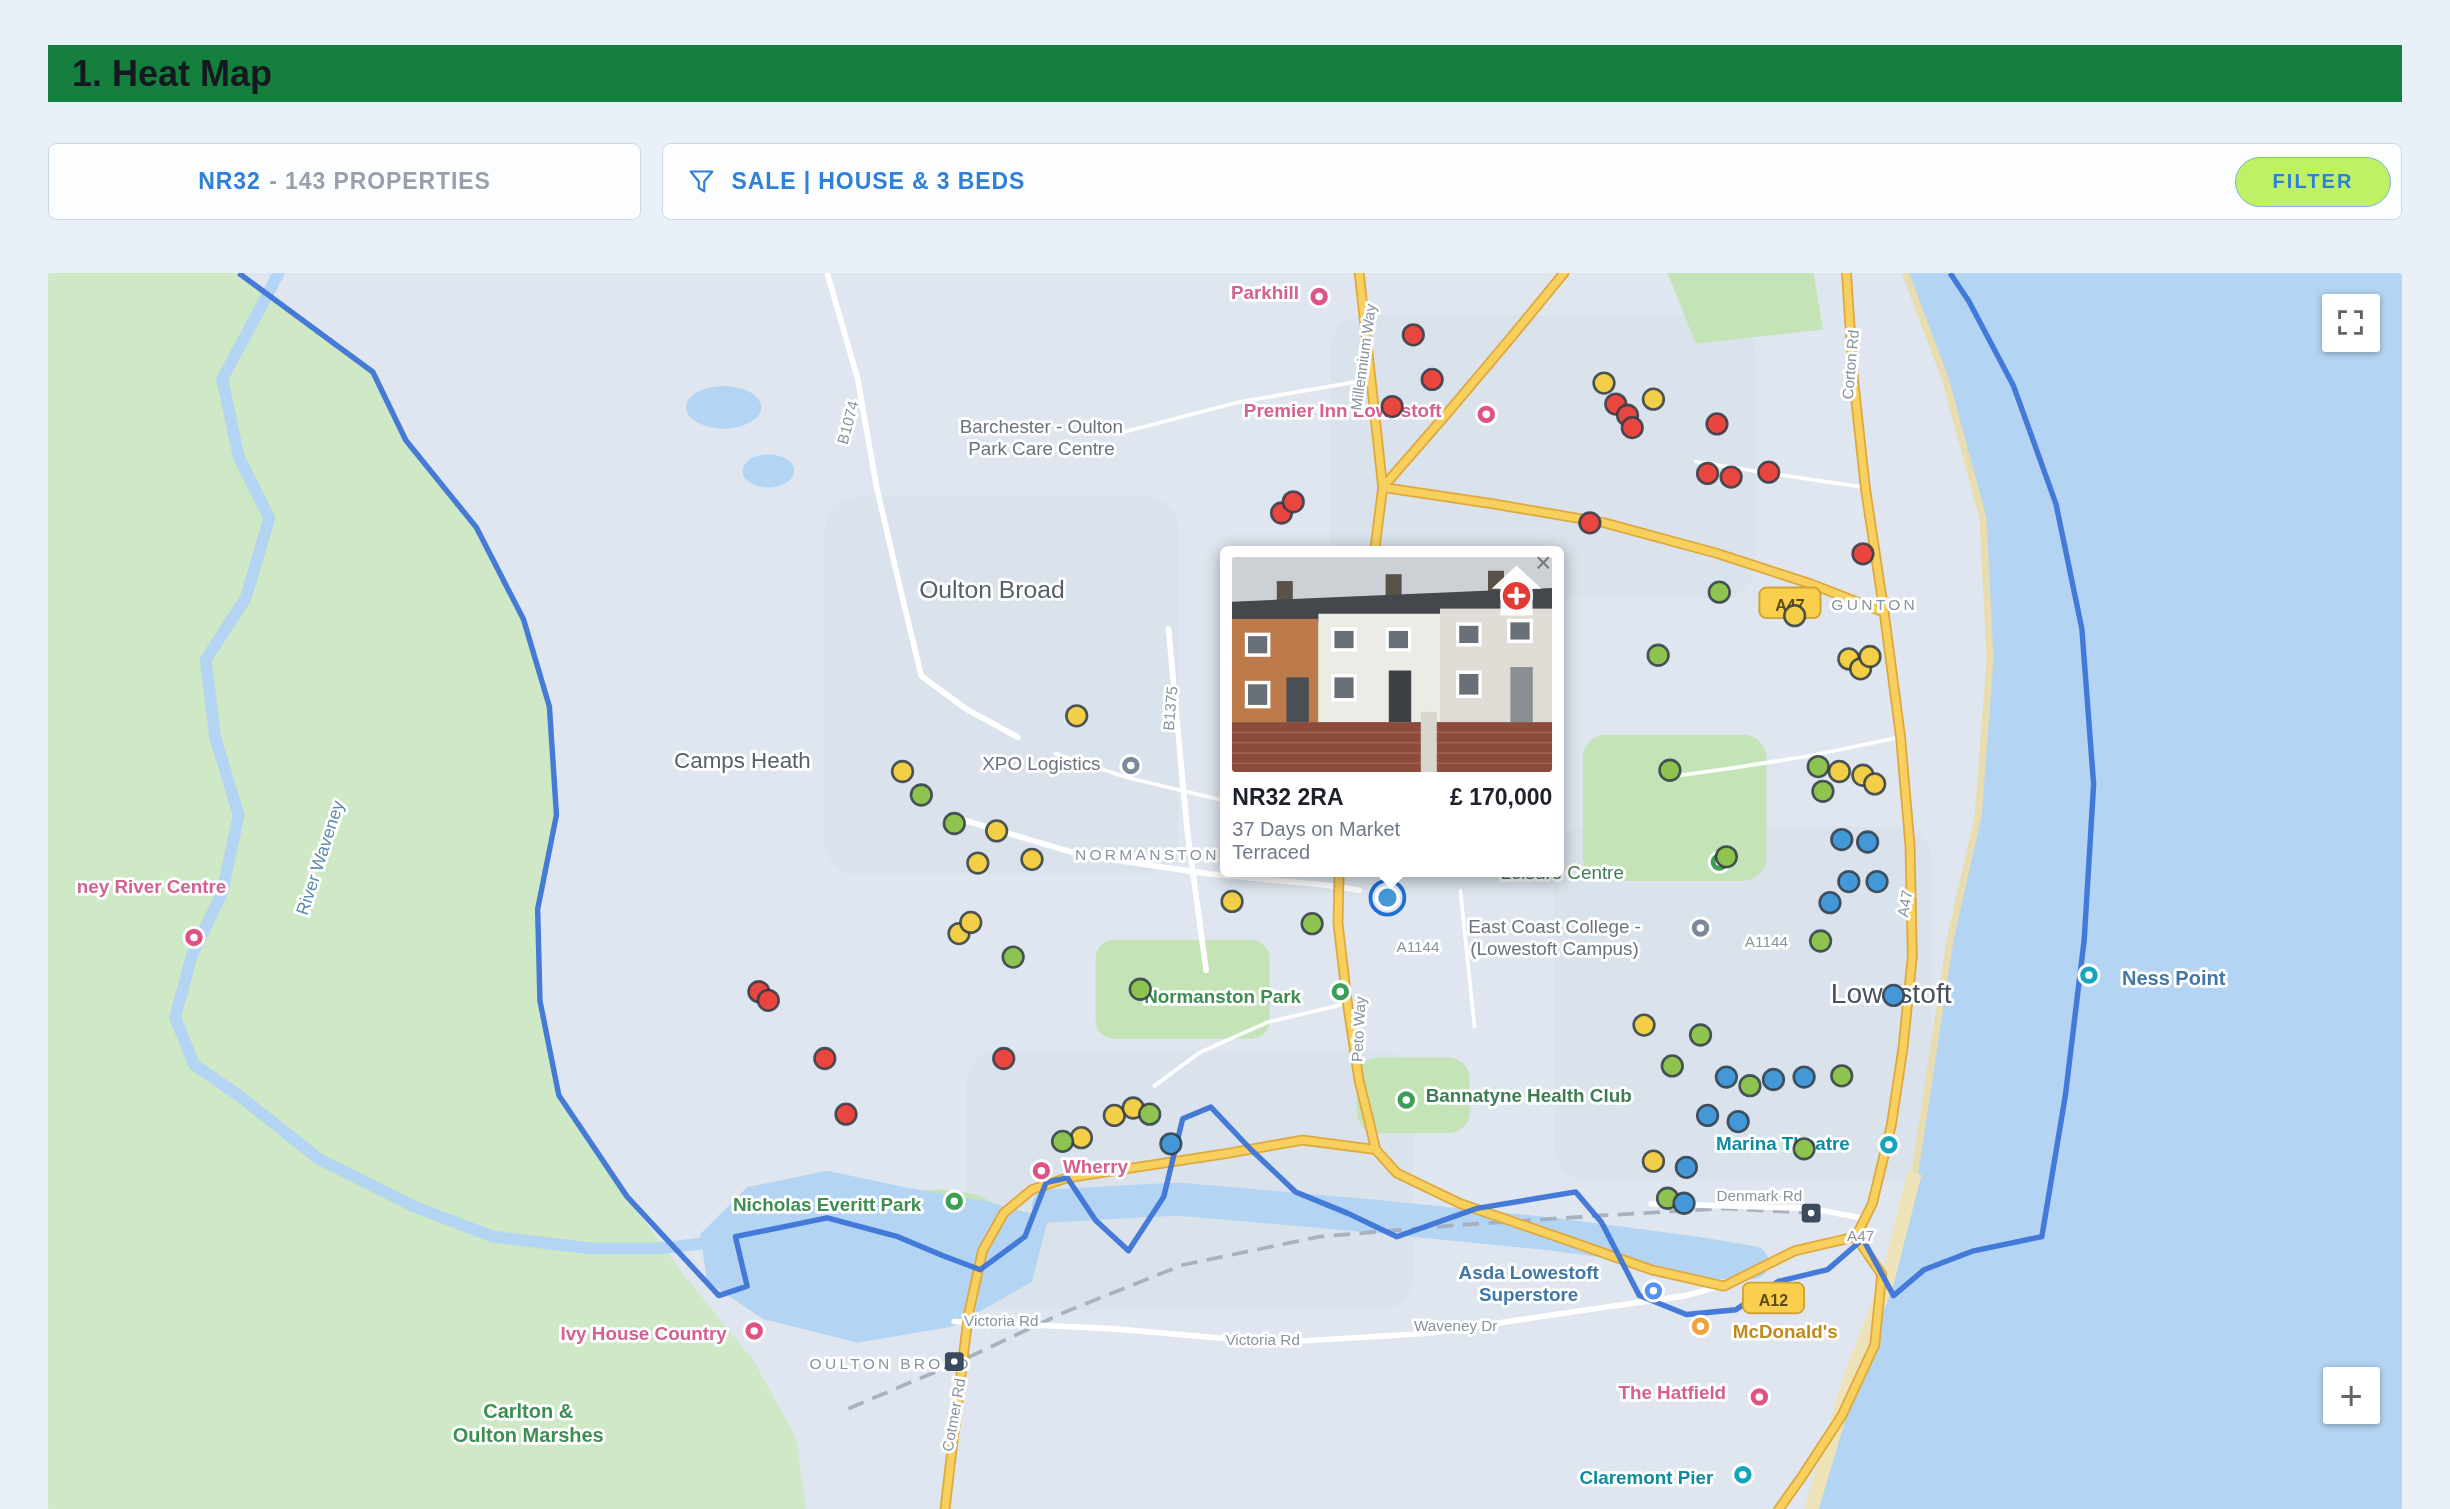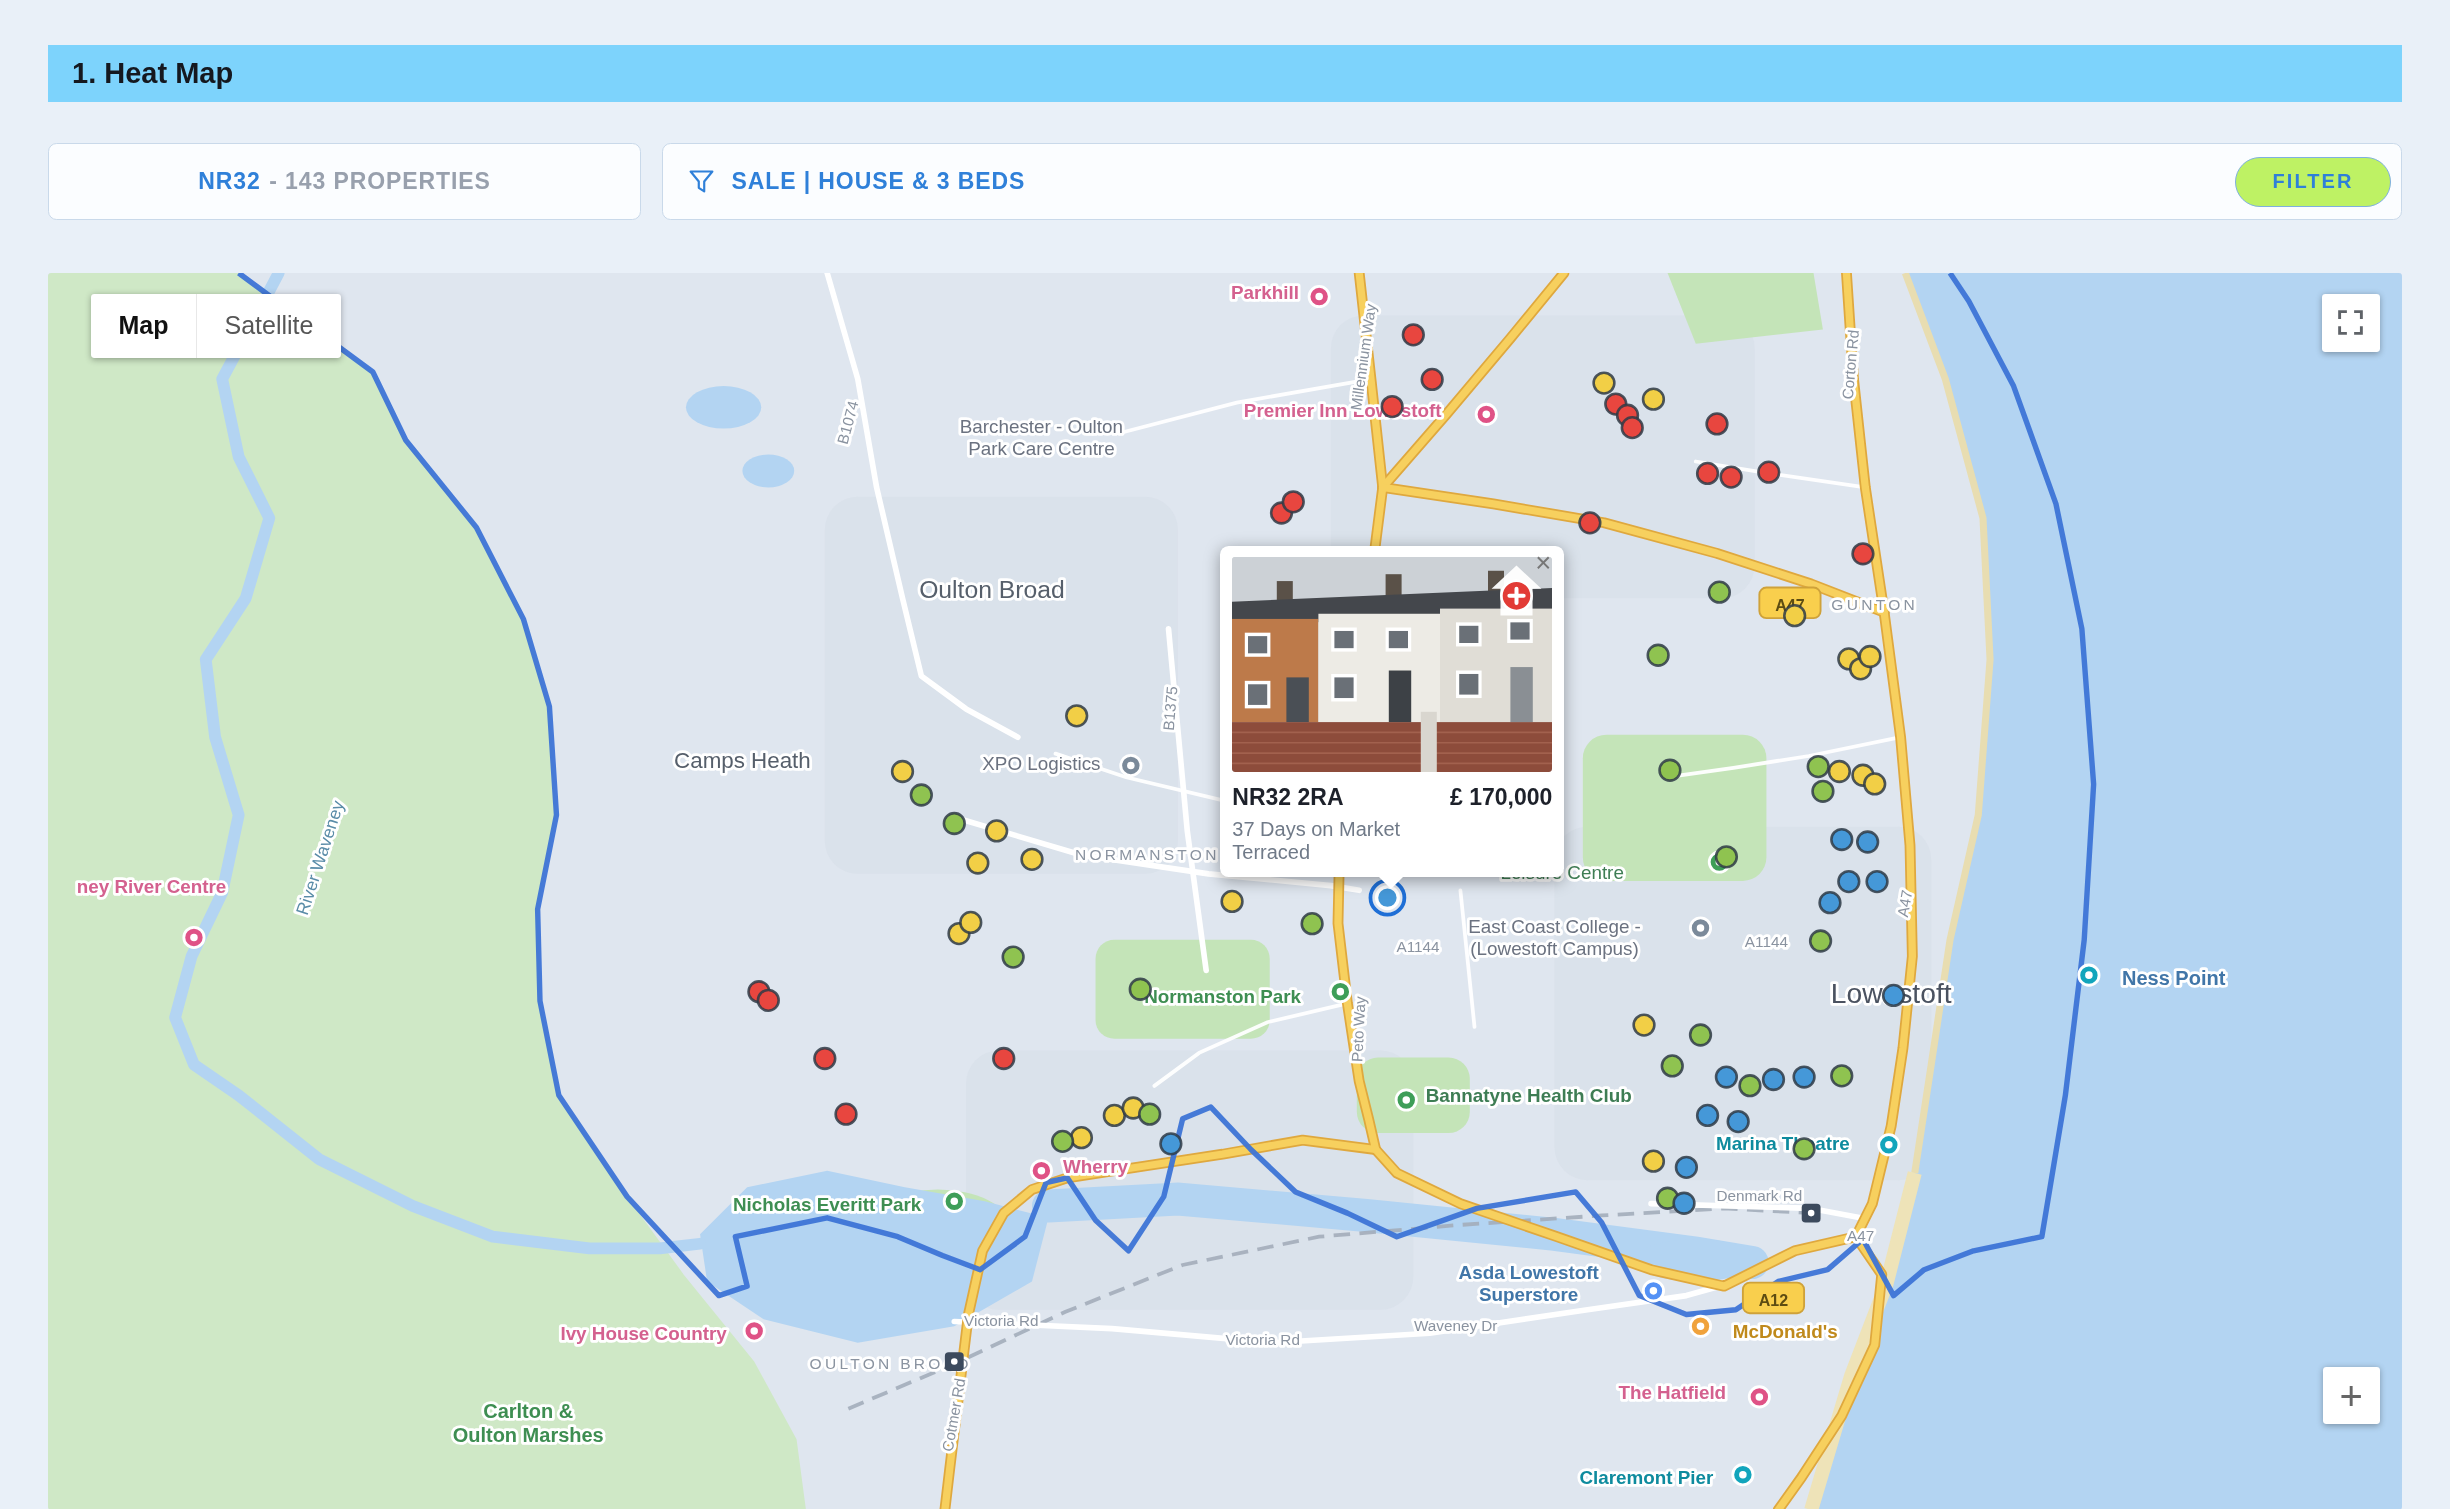--- a/index.html
+++ b/index.html
@@ -3,23 +3,23 @@
 <meta charset="utf-8">
 <style>
   html,body{margin:0;padding:0;}
   body{
     width:2450px;height:1510px;position:relative;overflow:hidden;
     background:#e9f0f8;font-family:"Liberation Sans",sans-serif;
   }
   
   .header-bar{
     position:absolute;left:48px;right:48px;top:45px;height:57px;
-    background:#7dd3fc;display:flex;align-items:center;
+    background:#15803d;display:flex;align-items:center;
     padding-left:24px;box-sizing:border-box;
-    font-size:29px;font-weight:600;color:#15181f;
+    font-size:36px;font-weight:600;color:#15181f;
   }
   
   .postcode-box{
     position:absolute;left:48px;top:143px;width:593px;height:77px;
     background:#fbfdff;border:1.7px solid #c9d9ea;border-radius:8.6px;
     display:flex;align-items:center;justify-content:center;
     font-size:23px;letter-spacing:0.9px;box-sizing:border-box;cursor:pointer;
   }
   .pc{color:#2f80d9;font-weight:700;margin-right:8.6px;}
   .pc-suffix{color:#98a0ad;font-weight:600;}
@@ -383,24 +383,20 @@
         <circle cx="705" cy="357.525" r="4.4" fill="#4598d8" stroke="#2f3b46" stroke-width="1.1" stroke-opacity="0.85"></circle>
         <circle cx="718" cy="360.15" r="4.4" fill="#4598d8" stroke="#2f3b46" stroke-width="1.1" stroke-opacity="0.85"></circle>
         <circle cx="477" cy="369.6" r="4.4" fill="#4598d8" stroke="#2f3b46" stroke-width="1.1" stroke-opacity="0.85"></circle>
         <circle cx="696" cy="379.575" r="4.4" fill="#4598d8" stroke="#2f3b46" stroke-width="1.1" stroke-opacity="0.85"></circle>
         <circle cx="695" cy="394.8" r="4.4" fill="#4598d8" stroke="#2f3b46" stroke-width="1.1" stroke-opacity="0.85"></circle>
         <circle cx="569" cy="265.125" r="7.2" fill="none" stroke="#1f6fd6" stroke-width="1.6"></circle>
         <circle cx="569" cy="265.125" r="4.6" fill="#4598d8" stroke="#ffffff" stroke-width="1.4"></circle>
       </g>
   </svg>
 
-  <div class="gm-toggle">
-    <div class="gm-btn gm-map">Map</div>
-    <div class="gm-btn gm-sat">Satellite</div>
-  </div>
 
   <button class="fullscreen-btn">
     <svg width="29" height="29" viewBox="0 0 24 24">
       <path d="M3 9 V3 H9 M15 3 H21 V9 M21 15 V21 H15 M9 21 H3 V15" fill="none" stroke="#5f6368" stroke-width="2.4"></path>
     </svg>
   </button>
 
   <button class="zoom-in-btn">+</button>
 
   <div class="popup">

